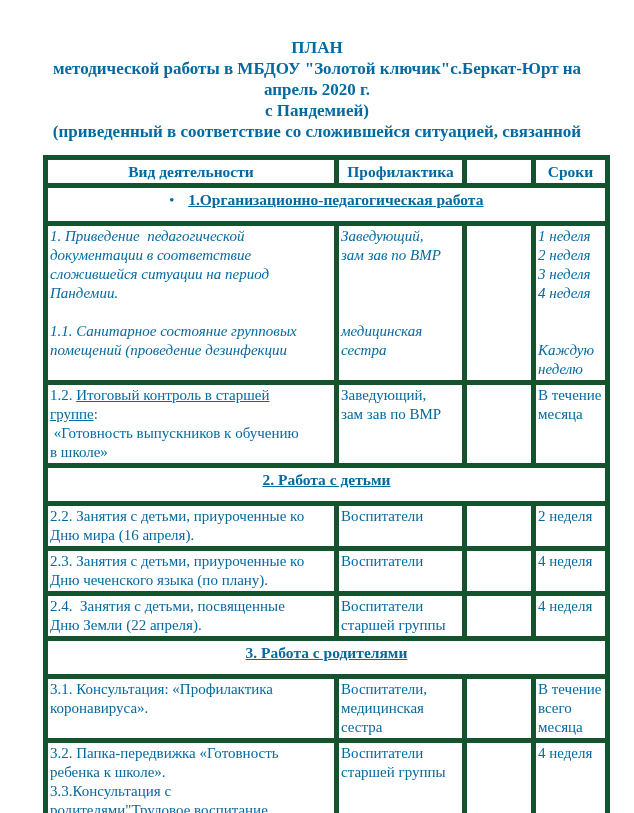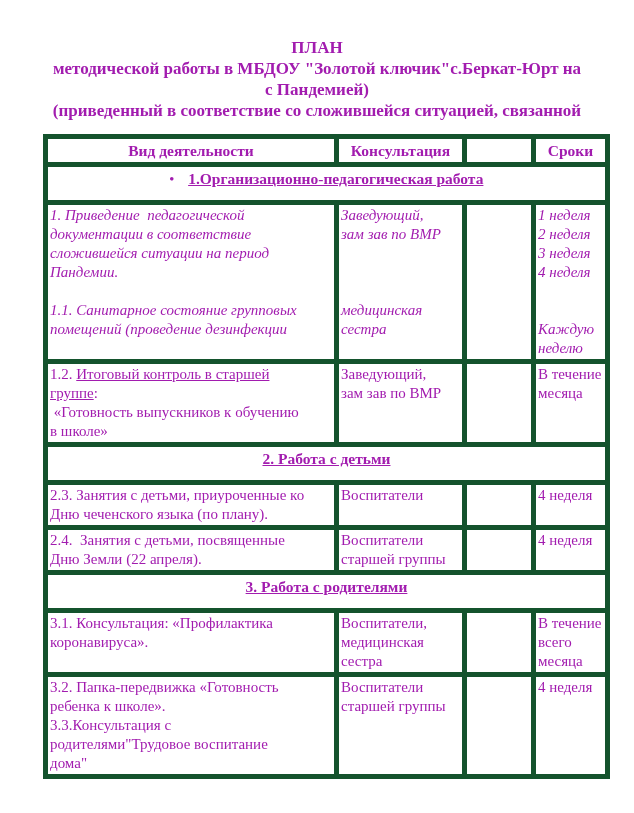--- a/index.html
+++ b/index.html
@@ -5,21 +5,21 @@
   html, body {
     margin: 0;
     padding: 0;
     background: #ffffff;
   }
   .page {
     position: relative;
     width: 634px;
     height: 813px;
     background: #ffffff;
-    color: #a21caf;
+    color: #0369a1;
     font-family: "Liberation Serif", "DejaVu Serif", serif;
     overflow: hidden;
   }
   .doc-title {
     margin-top: 37px;
     padding: 0 28px;
     text-align: center;
     font-weight: bold;
     font-size: 17px;
     line-height: 21px;
@@ -77,36 +77,37 @@
   tr.h-r3-2    { height: 97px; }
 </style>
 </head>
 <body>
 
 <div class="page">
 
   <div class="doc-title">
     <div>ПЛАН</div>
     <div>методической работы в МБДОУ "Золотой ключик"с.Беркат-Юрт на</div>
+    <div>апрель 2020 г.</div>
     <div>с Пандемией)</div>
     <div>(приведенный в соответствие со сложившейся ситуацией, связанной</div>
   </div>
 
   <table class="plan">
     <colgroup>
       <col style="width:291px">
       <col style="width:128px">
       <col style="width:69px">
       <col style="width:74px">
     </colgroup>
 
     <tbody>
         <tr class="h-header">
       <th>Вид деятельности</th>
-      <th>Консультация</th>
+      <th>Профилактика</th>
       <th></th>
       <th>Сроки</th>
     </tr>
 
     <tr class="section-row h-sec1">
       <td colspan="4"><span class="bullet">•</span><span class="sec-title">1.Организационно-педагогическая работа</span></td>
     </tr>
 
     <tr class="h-row1">
       <td>1. Приведение  педагогической
@@ -144,20 +145,27 @@
       <td></td>
       <td>В течение
 месяца</td>
     </tr>
 
     <tr class="section-row h-sec2">
       <td colspan="4"><span class="sec-title">2. Работа с детьми</span></td>
     </tr>
 
 
+    <tr class="h-r2">
+      <td>2.2. Занятия с детьми, приуроченные ко
+Дню мира (16 апреля).</td>
+      <td>Воспитатели</td>
+      <td></td>
+      <td>2 неделя</td>
+    </tr>
 
     <tr class="h-r2">
       <td>2.3. Занятия с детьми, приуроченные ко
 Дню чеченского языка (по плану).</td>
       <td>Воспитатели</td>
       <td></td>
       <td>4 неделя</td>
     </tr>
 
     <tr class="h-r2-4">

